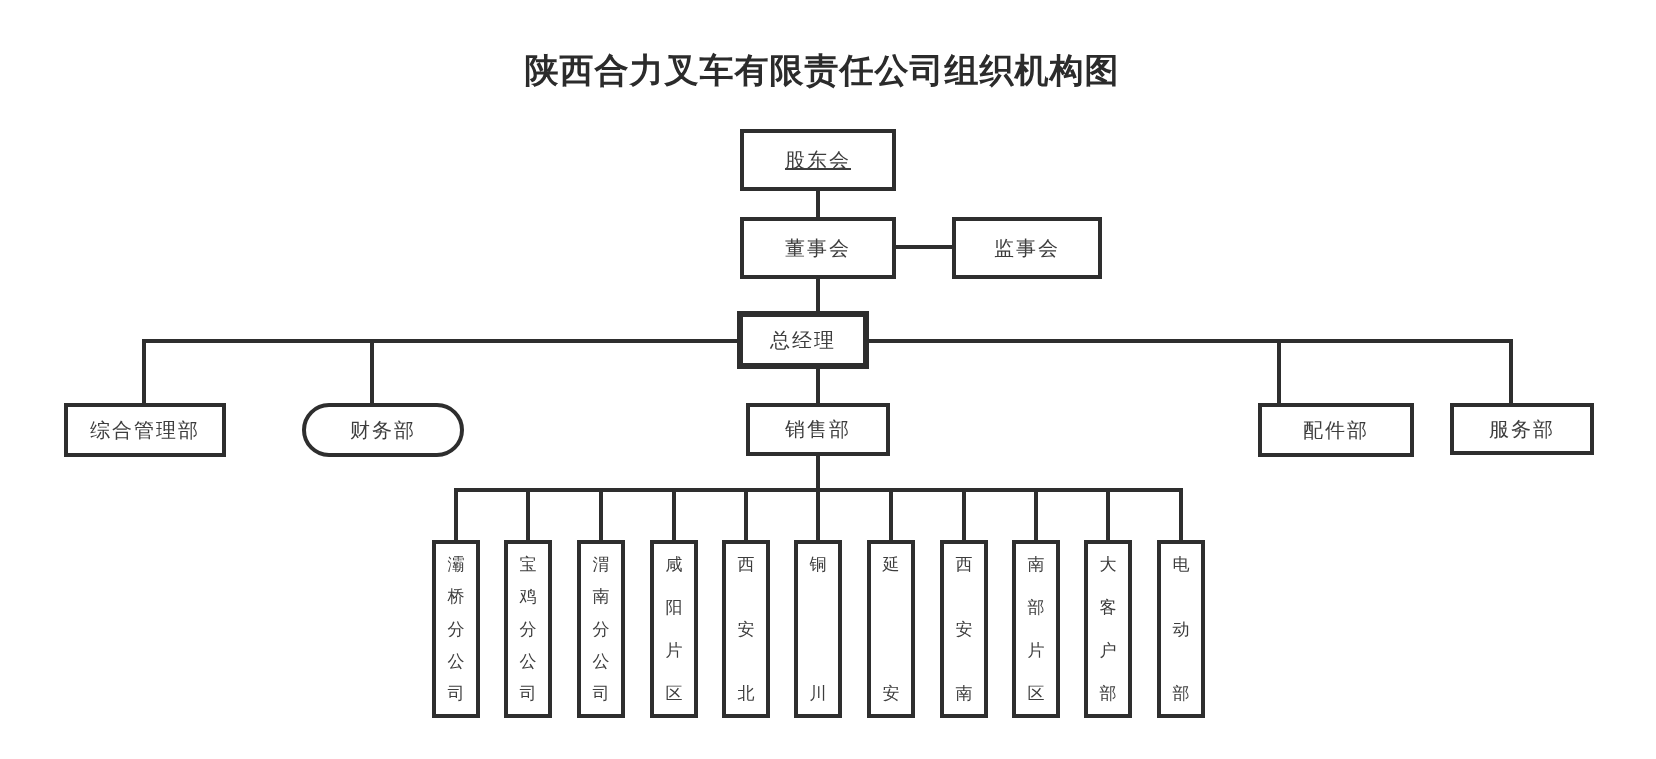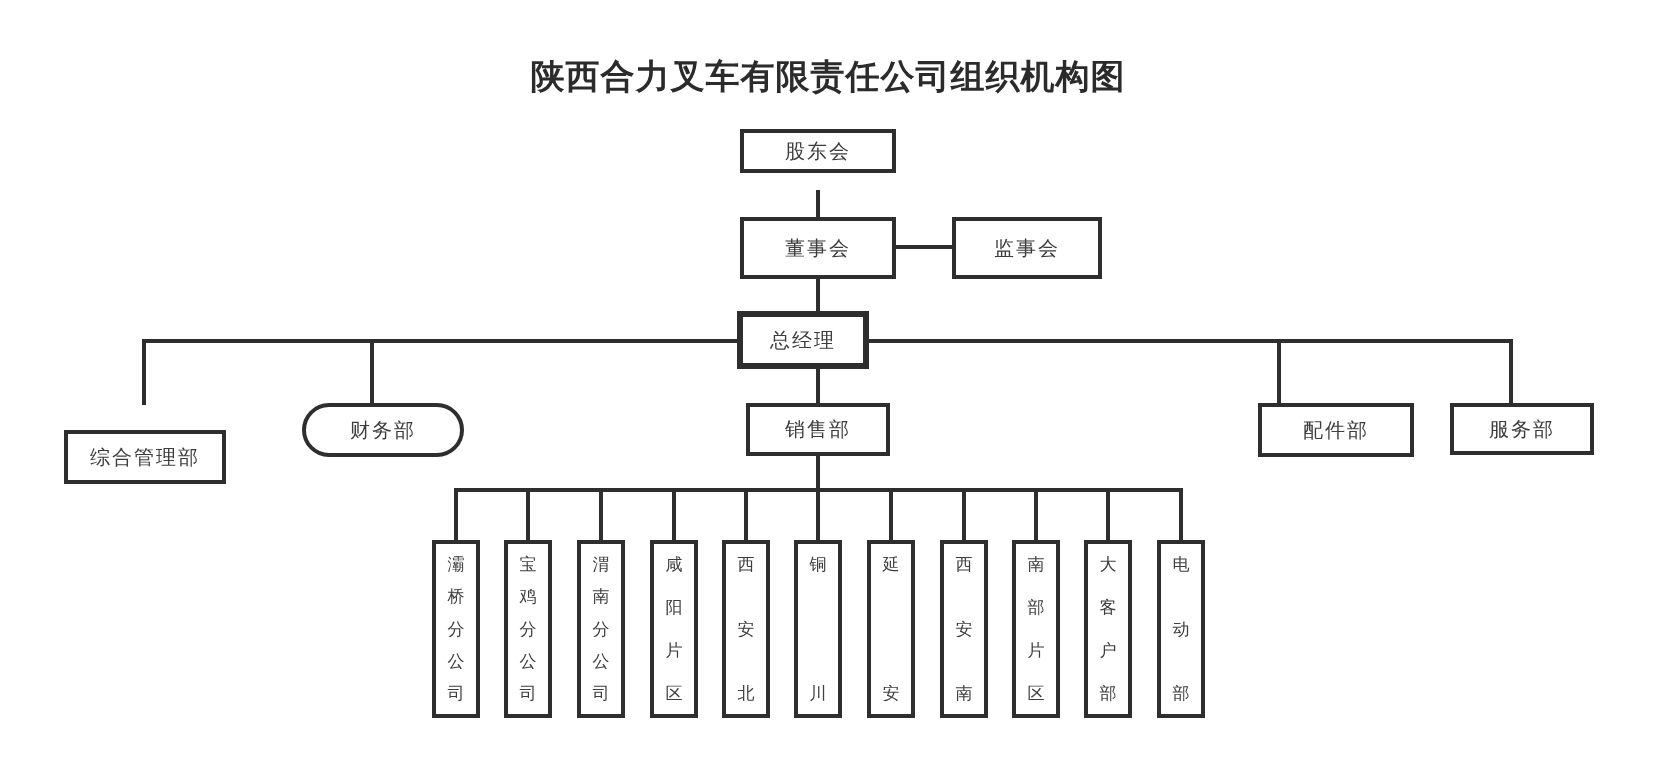--- a/index.html
+++ b/index.html
@@ -12,21 +12,21 @@
     position:relative;
     width:1656px;height:759px;
     background:var(--bg);
     overflow:hidden;
     font-family:"Liberation Serif","DejaVu Serif",serif;
     color:var(--text);
   }
   .title{
     position:absolute;
     left:0;top:46px;width:1640px;
-    margin:8px;
+    margin:2px;
     text-align:center;
     font-family:"Liberation Sans","DejaVu Sans",sans-serif;
     font-weight:700;
     font-size:34px;
     letter-spacing:1px;
     color:#2b2b2b;
   }
   .line{
     position:absolute;
     background:var(--line);
@@ -85,26 +85,26 @@
   <div class="line" style="left:599px;top:488px;width:4px;height:54px;"></div>
   <div class="line" style="left:672px;top:488px;width:4px;height:54px;"></div>
   <div class="line" style="left:744px;top:488px;width:4px;height:54px;"></div>
   <div class="line" style="left:816px;top:488px;width:4px;height:54px;"></div>
   <div class="line" style="left:889px;top:488px;width:4px;height:54px;"></div>
   <div class="line" style="left:962px;top:488px;width:4px;height:54px;"></div>
   <div class="line" style="left:1034px;top:488px;width:4px;height:54px;"></div>
   <div class="line" style="left:1106px;top:488px;width:4px;height:54px;"></div>
   <div class="line" style="left:1179px;top:488px;width:4px;height:54px;"></div>
 
-  <div class="box" style="left:740px;top:129px;width:156px;height:44px;">股东会</div>
+  <div class="box" style="left:740px;top:129px;width:156px;height:62px;text-decoration:underline;">股东会</div>
   <div class="box" style="left:740px;top:217px;width:156px;height:62px;">董事会</div>
   <div class="box" style="left:952px;top:217px;width:150px;height:62px;">监事会</div>
   <div class="box thick" style="left:737px;top:311px;width:132px;height:58px;">总经理</div>
 
-  <div class="box" style="left:64px;top:403px;width:162px;height:54px;margin-top:27px;">综合管理部</div>
+  <div class="box" style="left:64px;top:403px;width:162px;height:54px;">综合管理部</div>
   <div class="box" style="left:302px;top:403px;width:162px;height:54px;border-radius:27px;">财务部</div>
   <div class="box" style="left:746px;top:403px;width:144px;height:53px;">销售部</div>
   <div class="box" style="left:1214px;top:403px;width:156px;height:54px;margin-left:44px;">配件部</div>
   <div class="box" style="left:1438px;top:403px;width:144px;height:52px;margin-left:12px;">服务部</div>
 
   <div class="vbox" style="left:432px;">
       <span class="vchar">灞</span>
       <span class="vchar">桥</span>
       <span class="vchar">分</span>
       <span class="vchar">公</span>

